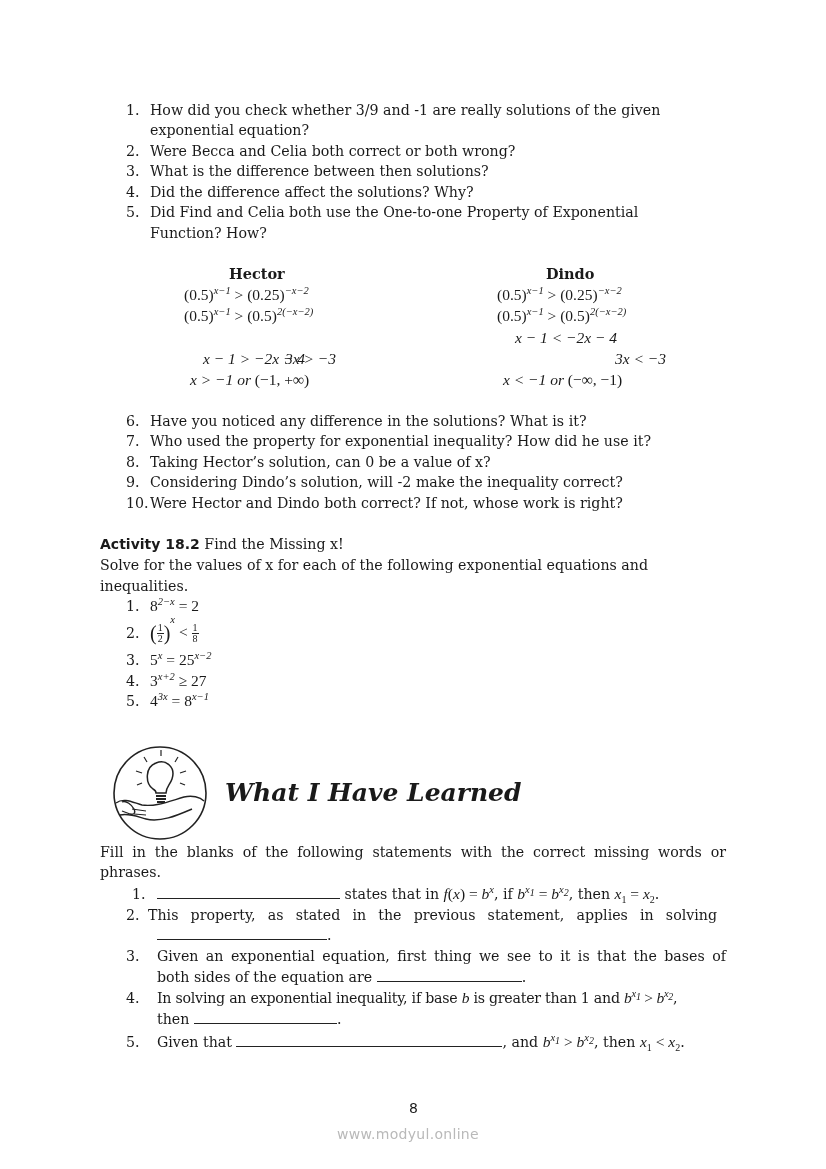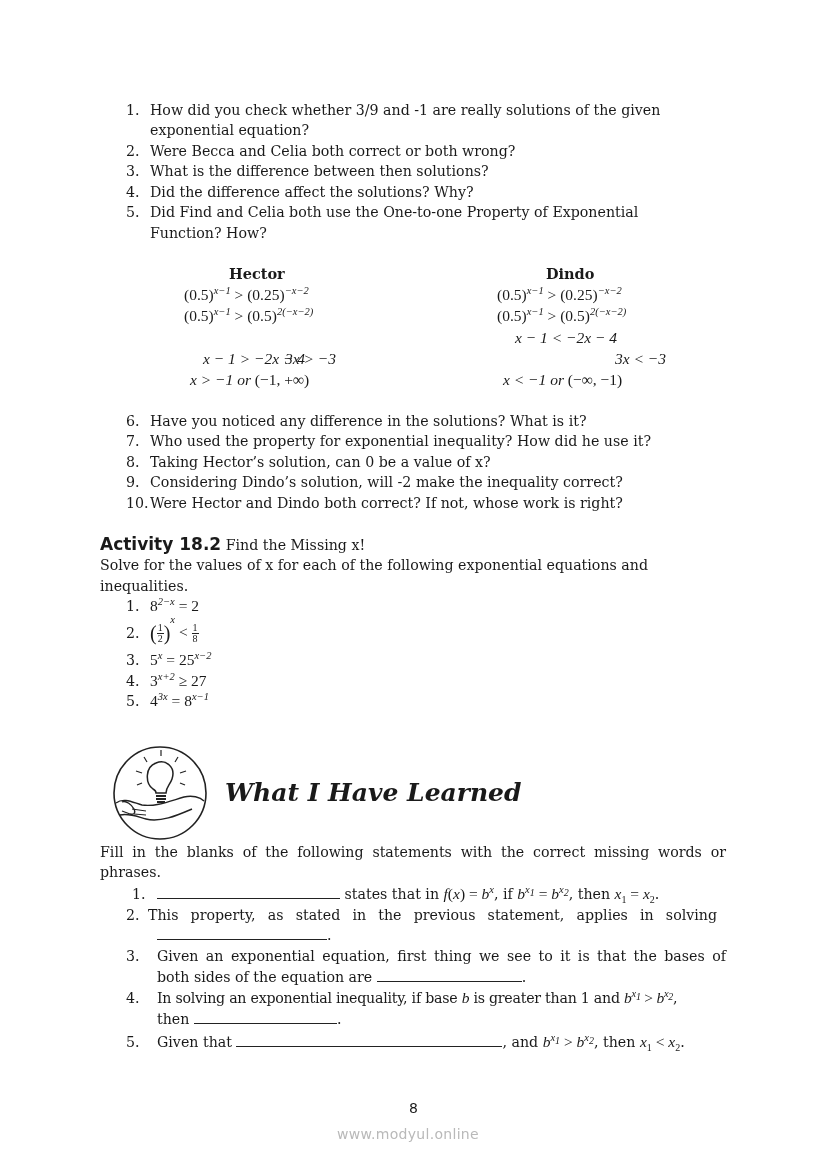--- a/index.html
+++ b/index.html
@@ -70,21 +70,21 @@
   <span class="line" style="left:150px;top:431px;">Who used the property for exponential inequality? How did he use it?</span>
   <span class="num abs" style="left:126px;top:452px;line-height:20px;">8.</span>
   <span class="line" style="left:150px;top:452px;">Taking Hector’s solution, can 0 be a value of x?</span>
   <span class="num abs" style="left:126px;top:472px;line-height:20px;">9.</span>
   <span class="line" style="left:150px;top:472px;">Considering Dindo’s solution, will -2 make the inequality correct?</span>
   <span class="num abs" style="left:126px;top:493px;line-height:20px;">10.</span>
   <span class="line" style="left:150px;top:493px;">Were Hector and Dindo both correct? If not, whose work is right?</span>
 </div>
 
 <div>
-  <span class="line" style="left:100px;top:534px;"><span class="bold" style="font-family:'DejaVu Sans',sans-serif;font-size:17px;">Activity 18.2</span><span> Find the Missing x!</span></span>
+  <span class="line" style="left:100px;top:534px;"><span class="bold" style="font-family:'DejaVu Sans',sans-serif;font-size:14px;">Activity 18.2</span><span> Find the Missing x!</span></span>
   <span class="line" style="left:100px;top:555px;">Solve for the values of x for each of the following exponential equations and</span>
   <span class="line" style="left:100px;top:576px;">inequalities.</span>
 
   <span class="num abs" style="left:126px;top:596px;line-height:20px;">1.</span>
   <span class="line math" style="left:150px;top:596px;"><span>8</span><sup class="mi">2−x</sup><span> = 2</span></span>
 
   <span class="num abs" style="left:126px;top:623px;line-height:20px;">2.</span>
   <span class="line math" style="left:150px;top:616px;line-height:32px;"><span style="font-size:20px;vertical-align:middle;">(</span><span class="frac"><span class="top">1</span><span>2</span></span><span style="font-size:20px;vertical-align:middle;">)</span><sup class="mi" style="vertical-align:14px;">x</sup><span> &lt; </span><span class="frac"><span class="top">1</span><span>8</span></span></span>
 
   <span class="num abs" style="left:126px;top:650px;line-height:20px;">3.</span>

